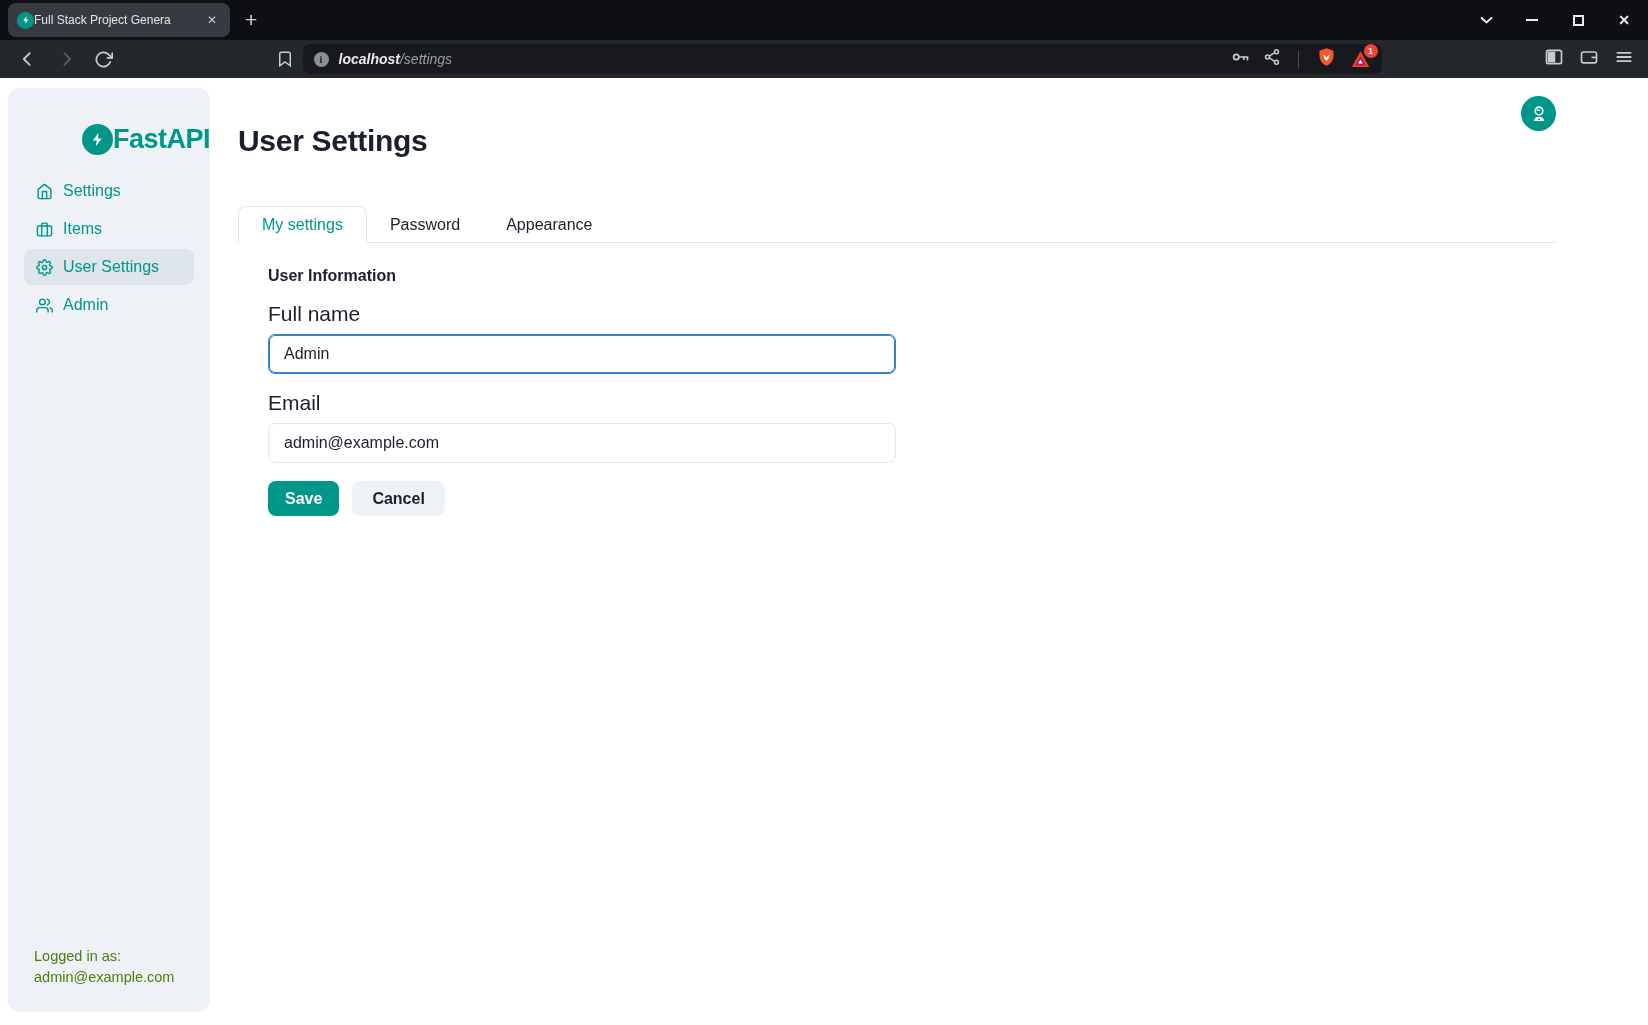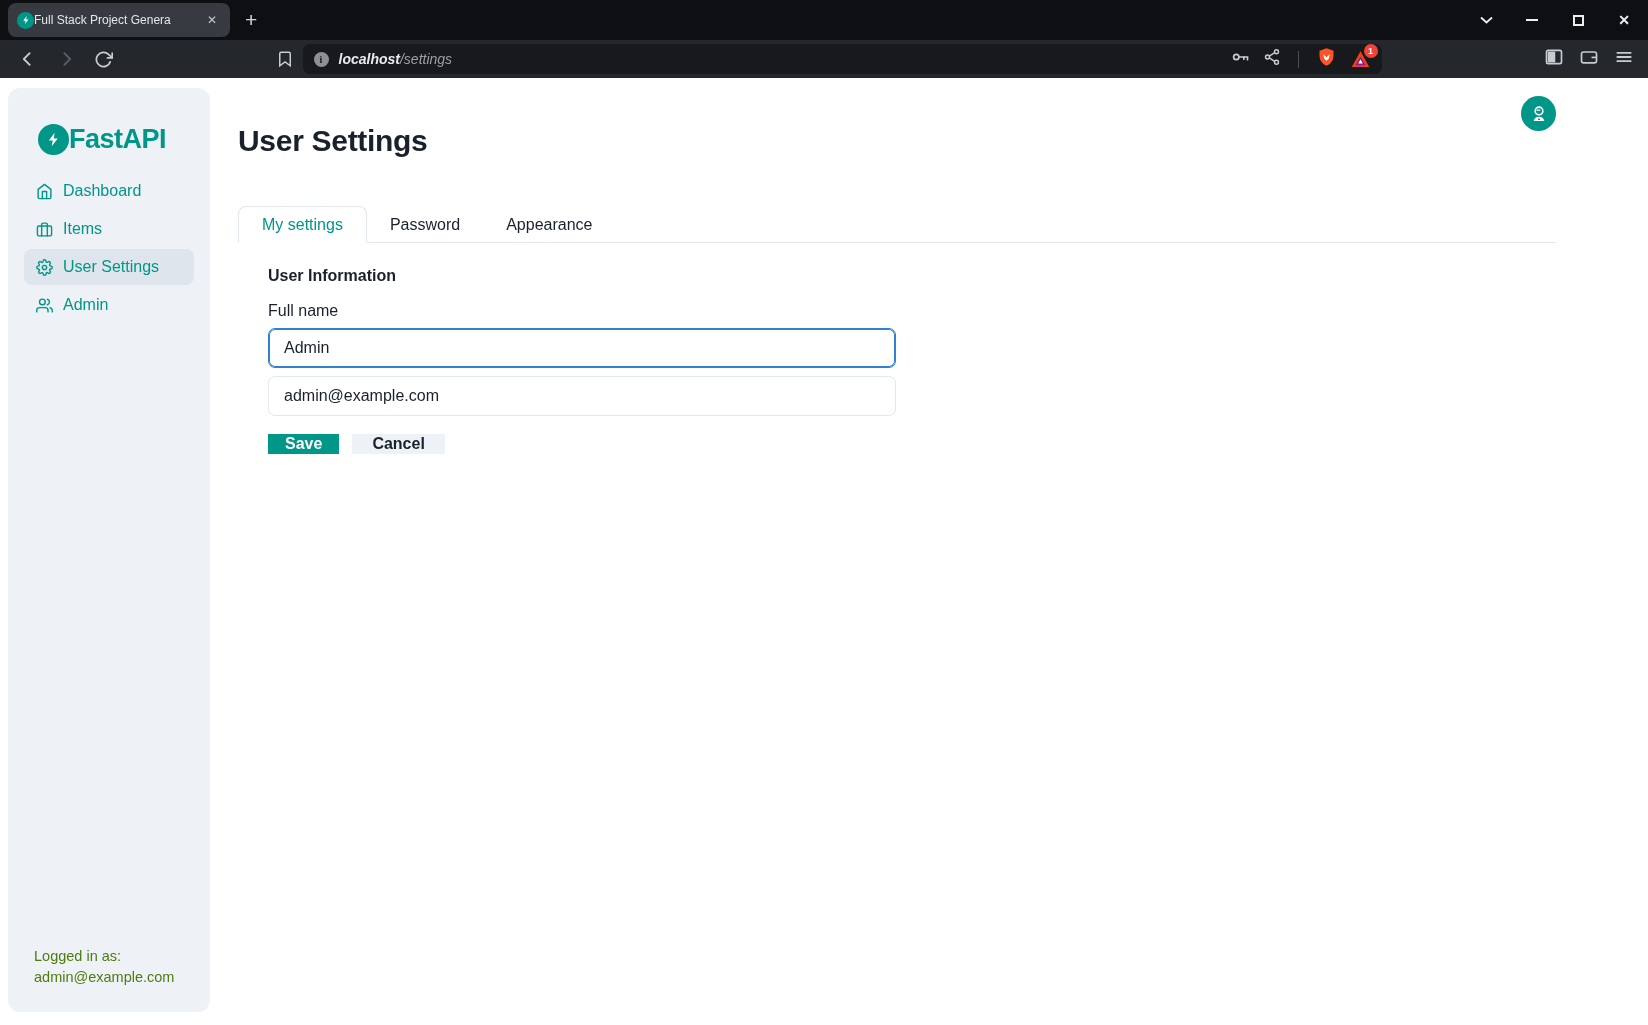--- a/index.html
+++ b/index.html
@@ -32,44 +32,44 @@
   .url-actions { display:flex; align-items:center; gap:13px; }
   .v-divider { width:1px; height:17px; background:#4a4f55; margin:0 4px; }
   .rewards-wrap { position:relative; width:21px; height:21px; }
   .badge { position:absolute; top:-5px; right:-7px; min-width:14px; height:14px; border-radius:7px; background:#f04438; color:#fff; font-size:9px; font-weight:700; display:flex; align-items:center; justify-content:center; padding:0 3px; }
   .right-btns { margin-left:auto; display:flex; align-items:center; gap:15px; margin-right:2px; }
 
   
   .page { position:relative; height:947px; background:#fff; }
 
   .sidebar { position:absolute; left:8px; top:10px; width:202px; height:924px; background:#eef2f6; border-radius:12px; display:flex; flex-direction:column; padding:36px 0 24px; }
-  .logo-row { display:flex; align-items:center; padding-left:30px; }
+  .logo-row { display:flex; align-items:center; padding-left:30px;margin-left:44px; }
   .logo-mark { width:31px; height:31px; border-radius:50%; background:#009688; display:flex; align-items:center; justify-content:center; }
   .logo-mark svg { width:17px; height:17px; }
   .logo-text { color:#009688; font-size:27px; font-weight:700; letter-spacing:-0.5px; }
   .nav { margin-top:18px; padding:0 16px; display:flex; flex-direction:column; gap:2px; }
   .nav-item { height:36px; border-radius:8px; display:flex; align-items:center; gap:10px; padding:0 12px; color:#009688; font-size:16px; cursor:default; }
   .nav-item.active { background:#dfe5ec; }
   .nav-item svg { flex:0 0 auto; }
   .sidebar-footer { margin-top:auto; padding-left:26px; color:#4d7c0f; font-size:14.5px; line-height:21px; }
 
   .content { position:absolute; left:238px; top:0; width:1318px; }
   .avatar-btn { position:absolute; top:18px; right:0; width:35px; height:35px; border-radius:50%; background:#009688; display:flex; align-items:center; justify-content:center; }
   .page-title { margin-top:46px; font-size:30px; font-weight:700; color:#1a202c; letter-spacing:-0.3px; }
   .tabs { display:flex; margin-top:48px; border-bottom:1px solid #e2e8f0; }
   .tab-item { padding:0 23px; height:37px; display:flex; align-items:center; font-size:16px; color:#1a202c; margin-bottom:-1px; cursor:default; }
   .tab-item.active { color:#009688; background:#fff; border:1px solid #e2e8f0; border-bottom-color:#fff; border-radius:8px 8px 0 0; }
 
   .form { margin-top:24px; padding-left:30px; }
   .section-title { font-size:16px; font-weight:700; color:#1a202c; }
-  .field-label { margin-top:17px; font-size:16px; color:#1a202c; }
+  .field-label { margin-top:17px; font-size:21px; color:#1a202c; }
   .text-input { margin-top:8px; display:block; width:628px; height:40px; border:1px solid #e2e8f0; border-radius:7px; padding:0 15px; font-size:16px; color:#1a202c; background:#fff; outline:none; font-family:"Liberation Sans",sans-serif; }
   .text-input.focused { border-color:#3182ce; box-shadow:inset 0 0 0 1px #3182ce; }
   .btn-row { margin-top:18px; display:flex; gap:13px; }
-  .btn { height:20px; border:none; border-radius:0; font-size:16px; font-weight:700; padding:0 17px; font-family:"Liberation Sans",sans-serif; cursor:default; }
+  .btn { height:35px; border:none; border-radius:8px; font-size:16px; font-weight:700; padding:0 17px; font-family:"Liberation Sans",sans-serif; cursor:default; }
   .btn-save { background:#009688; color:#fff; }
   .btn-cancel { background:#edf2f7; color:#1a202c; padding:0 20px; }
 </style>
 </head>
 <body>
 
 <div class="titlebar">
   <div class="tab">
     <span class="favicon">
       <svg viewBox="0 0 24 24">
@@ -195,21 +195,21 @@
       </span>
       <span class="logo-text">FastAPI</span>
     </div>
 
     <nav class="nav">
       <div class="nav-item">
         <svg width="17" height="17" viewBox="0 0 24 24" fill="none" stroke="currentColor" stroke-width="2" stroke-linecap="round" stroke-linejoin="round">
             <path d="M3 9l9-7 9 7v11a2 2 0 0 1-2 2H5a2 2 0 0 1-2-2z"></path>
             <polyline points="9 22 9 12 15 12 15 22"></polyline>
           </svg>
-        <span>Dashboard</span>
+        <span>Settings</span>
       </div>
       <div class="nav-item">
         <svg width="17" height="17" viewBox="0 0 24 24" fill="none" stroke="currentColor" stroke-width="2" stroke-linecap="round" stroke-linejoin="round">
             <rect x="2" y="7" width="20" height="14" rx="2"></rect>
             <path d="M16 21V5a2 2 0 0 0-2-2h-4a2 2 0 0 0-2 2v16"></path>
           </svg>
         <span>Items</span>
       </div>
       <div class="nav-item active">
         <svg width="17" height="17" viewBox="0 0 24 24" fill="none" stroke="currentColor" stroke-width="2" stroke-linecap="round" stroke-linejoin="round">
@@ -252,20 +252,21 @@
       <div class="tab-item">Password</div>
       <div class="tab-item">Appearance</div>
     </div>
 
     <div class="form">
       <div class="section-title">User Information</div>
 
       <div class="field-label">Full name</div>
       <input class="text-input focused" type="text" value="Admin" style="">
 
+      <div class="field-label">Email</div>
       <input class="text-input" type="text" value="admin@example.com" style="">
 
       <div class="btn-row">
         <button class="btn btn-save">Save</button>
         <button class="btn btn-cancel">Cancel</button>
       </div>
     </div>
   </main>
 </div>
 

